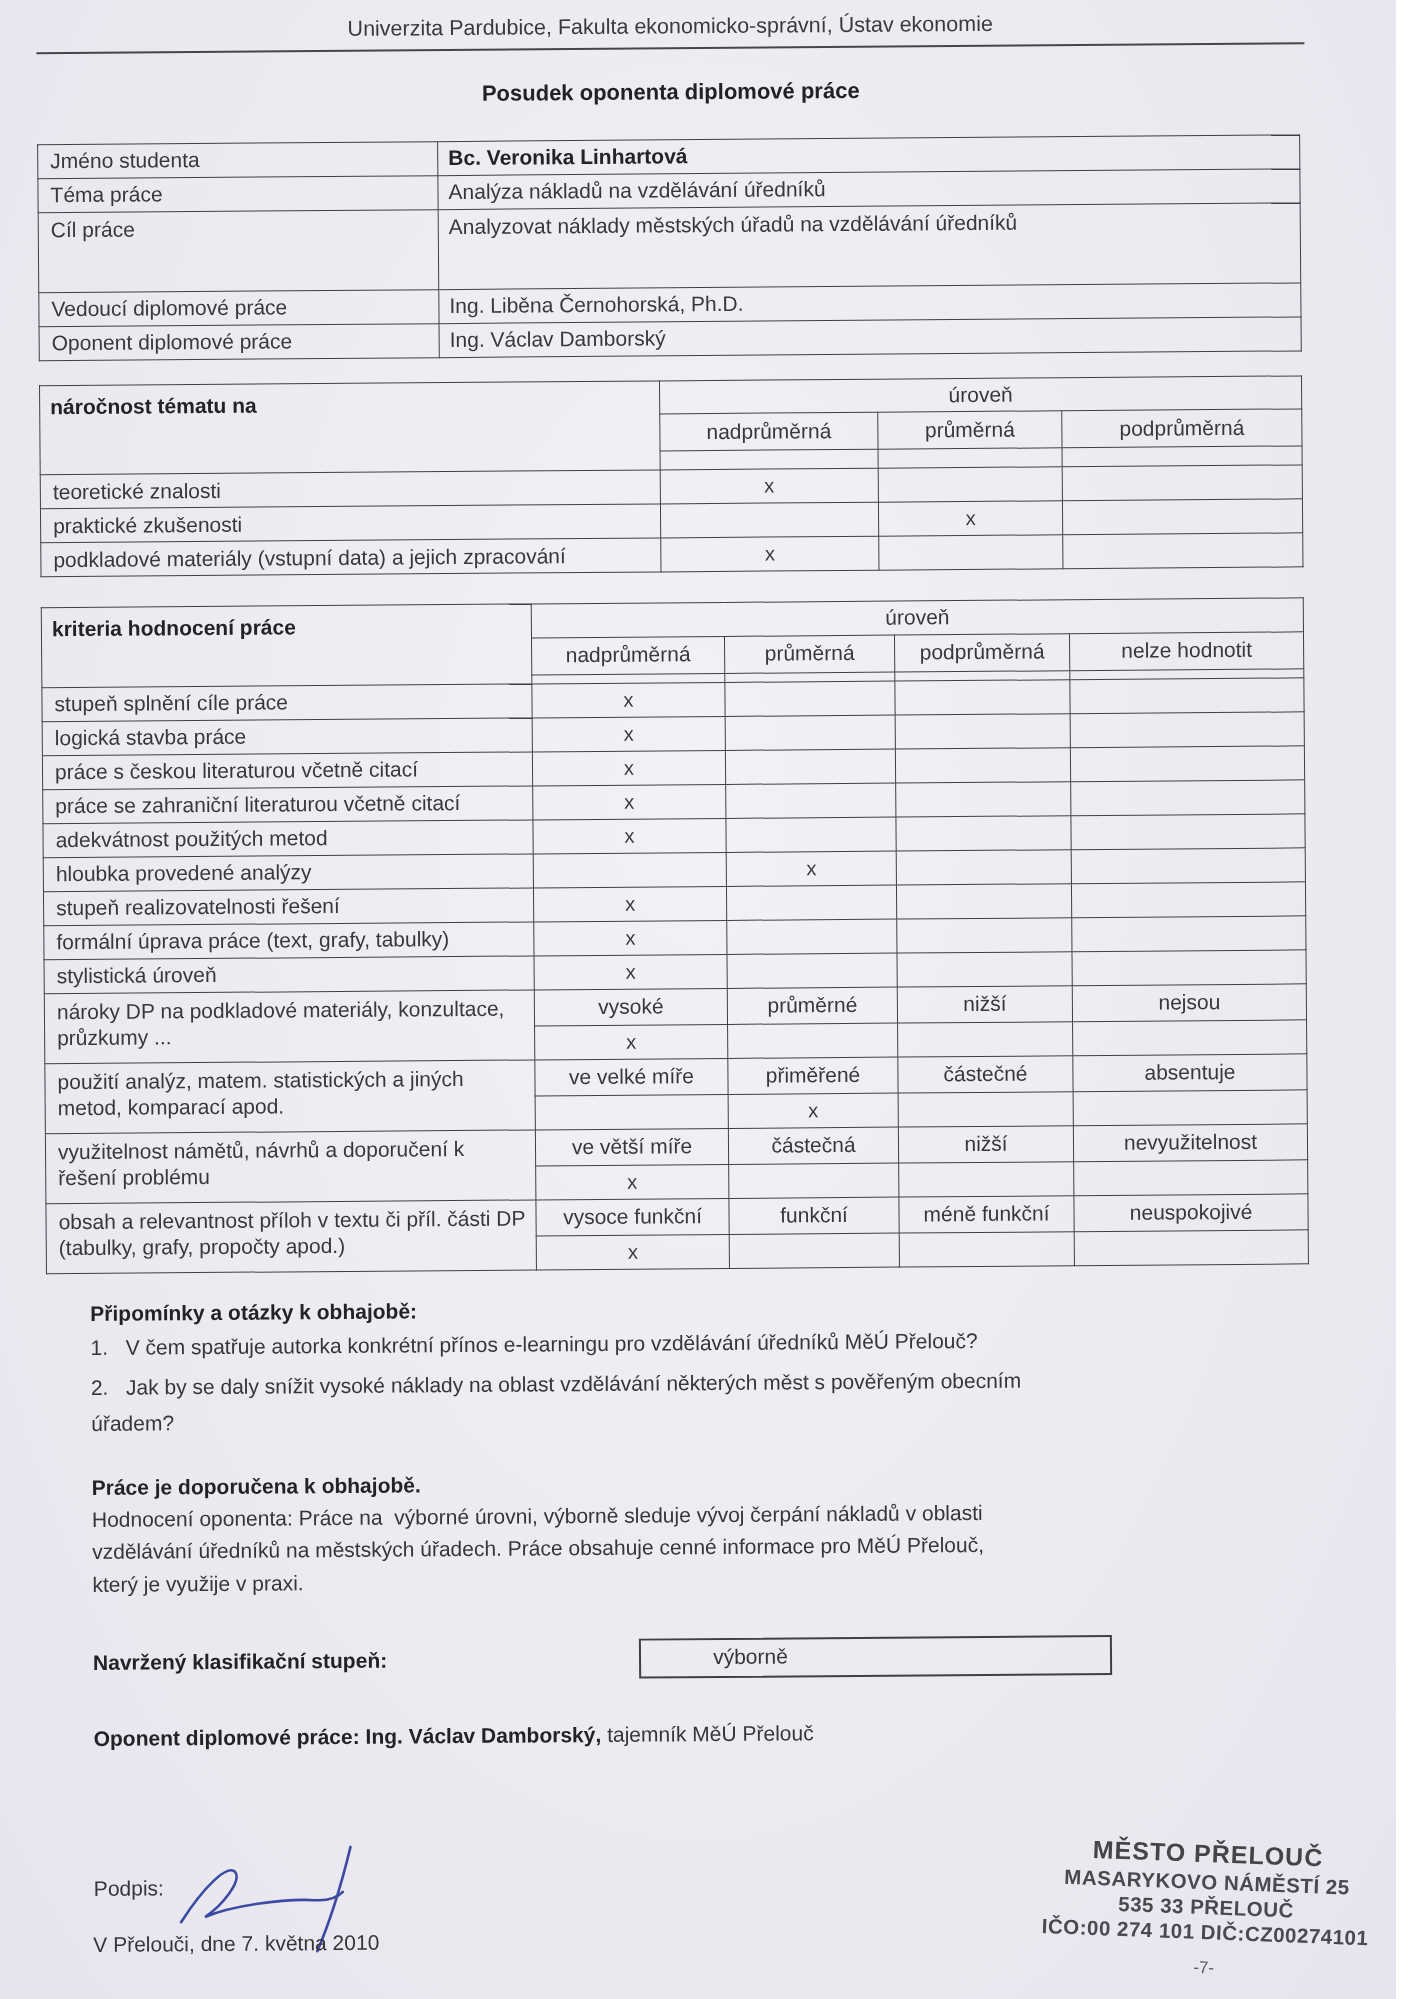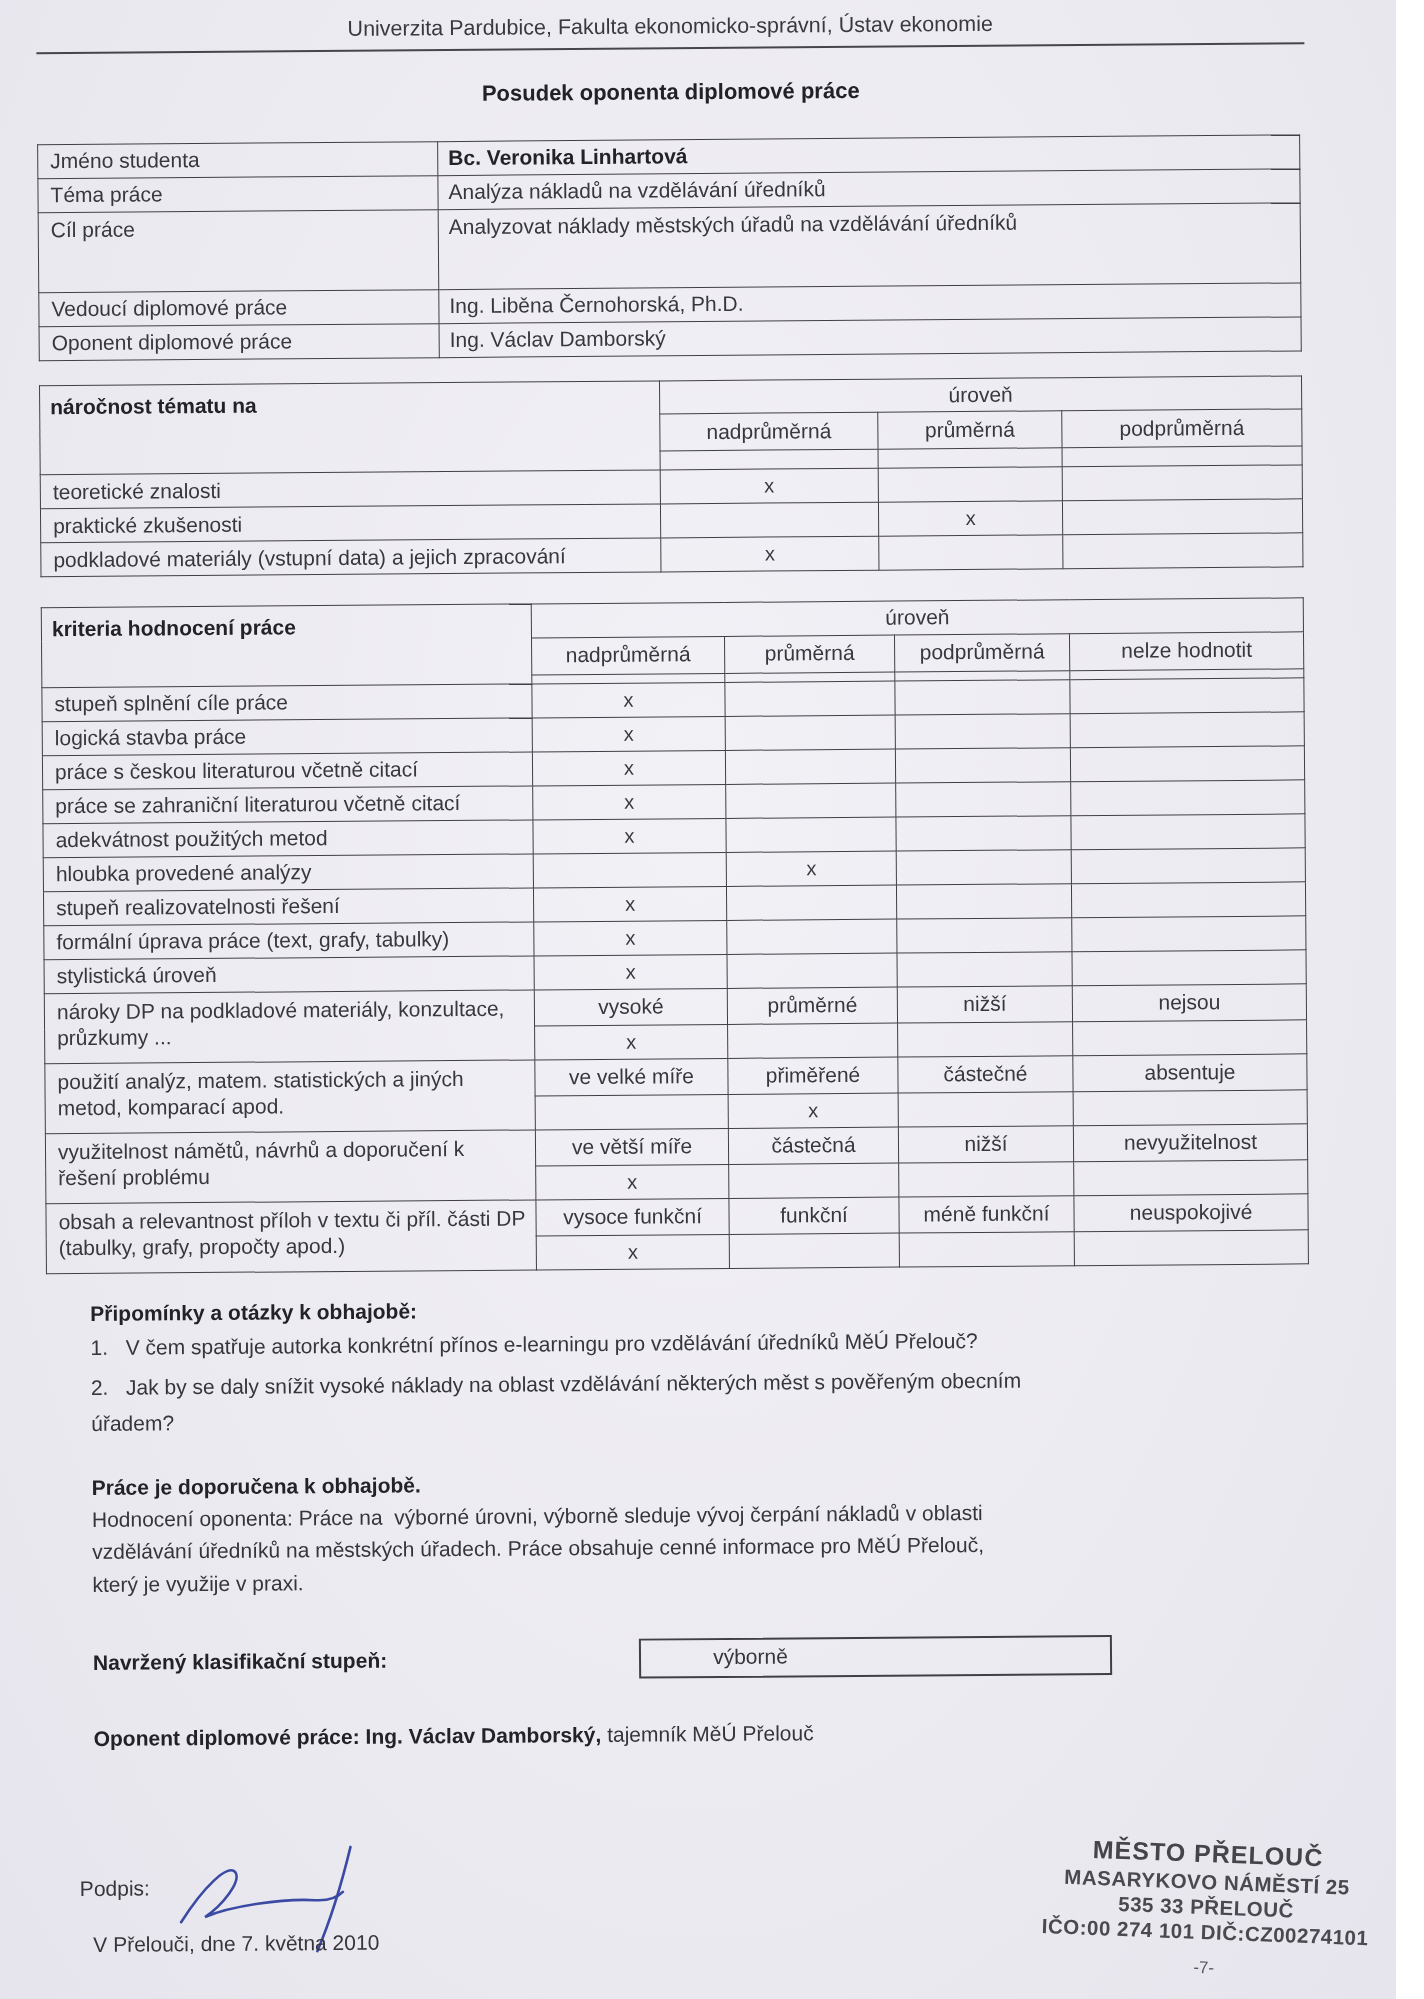--- a/index.html
+++ b/index.html
@@ -46,21 +46,21 @@
   .recommend{margin:34px 0 0 44px;width:1230px;}
   .recommend p{margin:4px 0 0 0;line-height:1.55;}
 
   .grade-row{margin:42px 0 0 44px;display:flex;align-items:center;}
   .grade-box{box-sizing:border-box;width:473px;height:40px;margin-left:252px;
              border:2px solid #413f46;padding:5px 0 0 72px;font-size:21px;}
 
   .opp-row{margin:44px 0 0 44px;}
 
   
-  .podpis{position:absolute;left:65px;top:1872px;}
+  .podpis{position:absolute;left:79px;top:1872px;}
   .sig{position:absolute;left:150px;top:1838px;}
   .date-line{position:absolute;left:78px;top:1928px;}
   .stamp{position:absolute;right:18px;top:1842px;width:430px;text-align:center;
          transform:rotate(2.6deg);color:#4a4950;font-weight:bold;line-height:1.22;}
   .stamp .l1{font-size:25px;letter-spacing:1px;color:#454449;}
   .stamp .l2,.stamp .l3,.stamp .l4{font-size:20.5px;letter-spacing:0.5px;}
   .stamp .pn{font-size:17px;font-weight:normal;color:#5b5a60;margin-top:14px;}
 </style>
 </head>
 <body>

